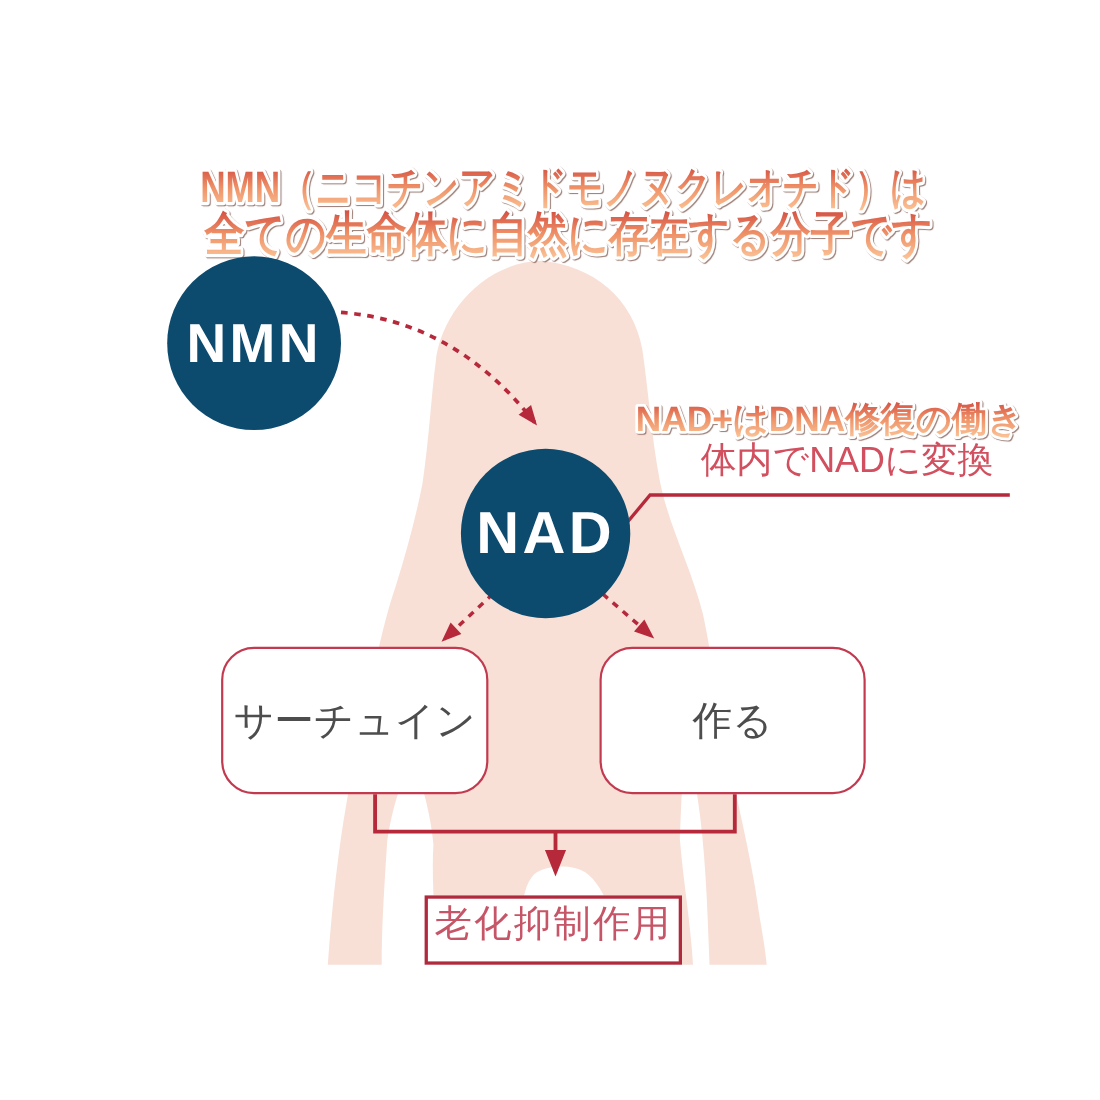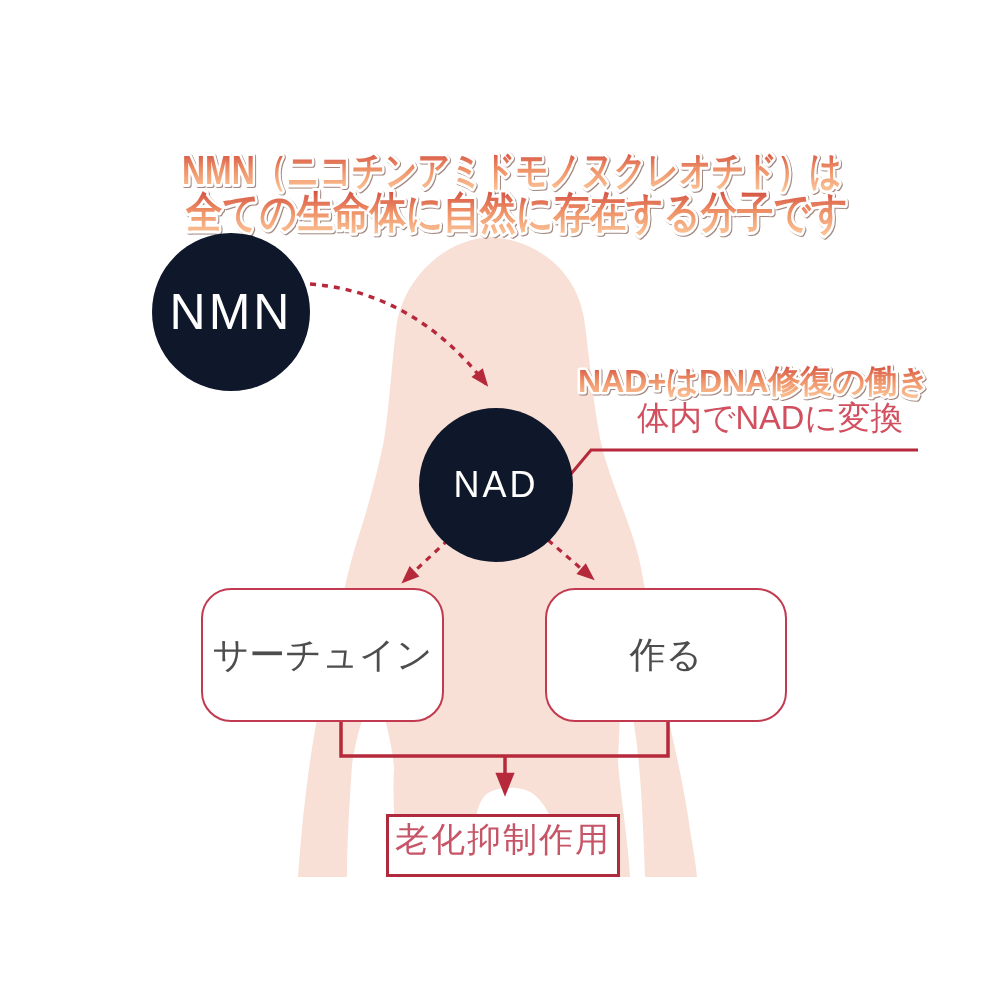--- a/index.html
+++ b/index.html
@@ -2,26 +2,26 @@
 <html><head>
 <meta charset="utf-8">
 <style>
   html,body{margin:0;padding:0;background:#ffffff;}
   .stage{
     position:relative;width:1000px;height:1000px;overflow:hidden;background:#ffffff;
     font-family:"Liberation Sans","DejaVu Sans",sans-serif;
   }
   .stage svg{position:absolute;left:0;top:0;}
   .node{
-    position:absolute;border-radius:50%;background:#0f172a;color:#ffffff;
+    position:absolute;border-radius:50%;background:#0c4a6e;color:#ffffff;
     display:flex;align-items:center;justify-content:center;
-    font-weight:400;letter-spacing:3px;
+    font-weight:700;letter-spacing:3px;
   }
   .node-nmn{left:152px;top:233px;width:158px;height:158px;font-size:50px;}
-  .node-nad{left:419px;top:408px;width:154px;height:154px;font-size:36px;align-items:center;}
+  .node-nad{left:419px;top:408px;width:154px;height:154px;font-size:54px;align-items:center;}
   .rbox{
     position:absolute;box-sizing:border-box;background:#ffffff;
     border:2.5px solid #c23a50;border-radius:30px;
     display:flex;flex-direction:column;align-items:center;justify-content:center;
     color:#4d4d4d;font-size:36px;line-height:1.6;text-align:center;
   }
   .rbox-left{left:201px;top:588px;width:243px;height:134px;}
   .rbox-right{left:545px;top:588px;width:242px;height:134px;}
   .result-box{
     position:absolute;box-sizing:border-box;background:#ffffff;

